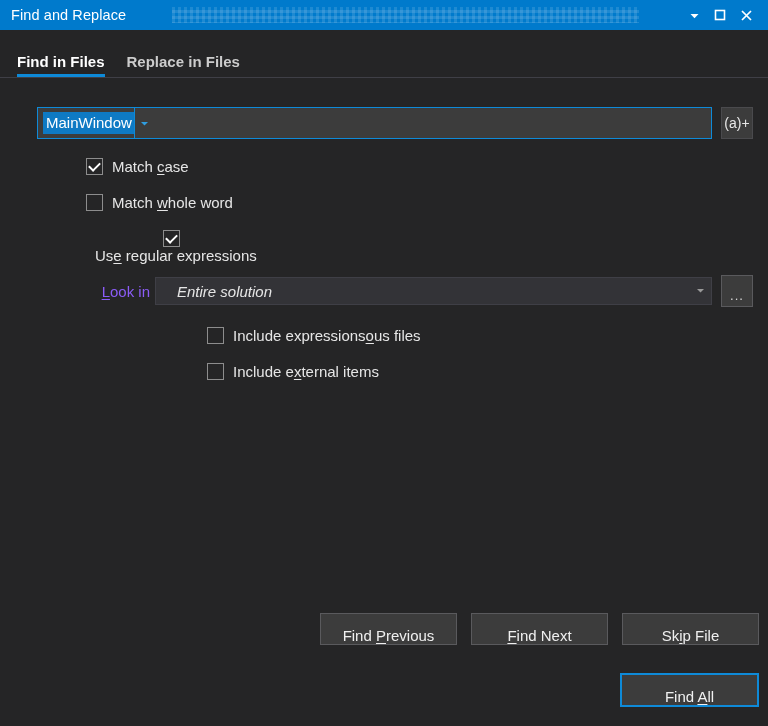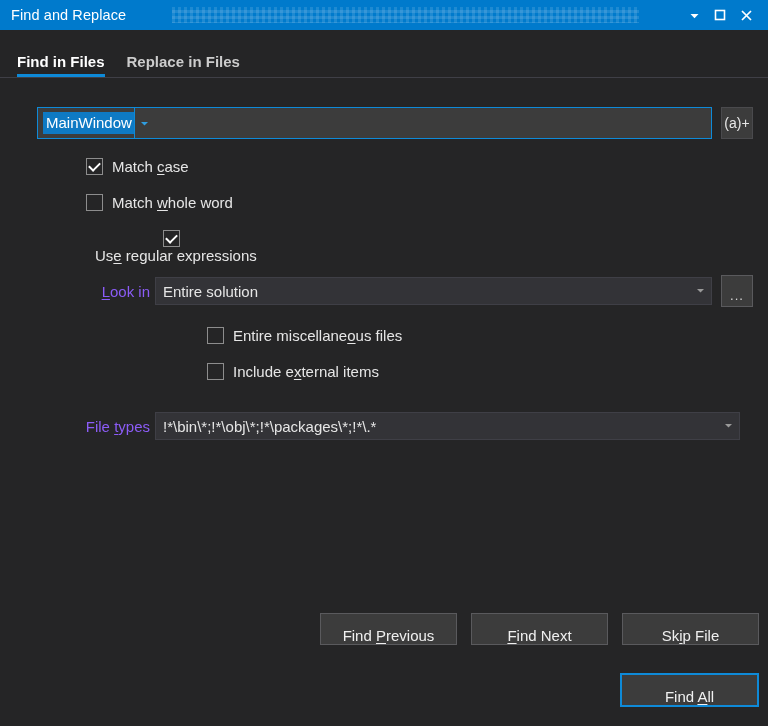--- a/index.html
+++ b/index.html
@@ -229,24 +229,25 @@
     box-sizing: border-box;
     height: 28px;
     display: flex;
     align-items: center;
     position: relative;
     cursor: default;
   }
   .combo .cval {
     font-size: 15px;
     color: #e6e6e6;
-    padding-left: 7px;
+    padding-left: 21px;
     white-space: nowrap;
     overflow: hidden;
     flex: 1 1 auto;
+    font-style: italic;
   }
   .combo .carrow {
     width: 22px;
     flex: none;
     display: flex;
     align-items: center;
     justify-content: center;
   }
   .btn-browse {
     width: 32px;
@@ -365,41 +366,28 @@
                 <path d="M2 4 L5.5 7.6 L9 4 Z" fill="#9a9a9a"></path>
               </svg>
           </span>
         </div>
       </div>
       <div class="btn-browse">...</div>
     </div>
 
     <div class="cb-row" style="left:140px; top:249px;">
       <div class="cbox"></div>
-      <div class="cb-label"><span>Entire miscellane</span><span class="u">o</span><span>us files</span></div>
+      <div class="cb-label"><span>Include expressions</span><span class="u">o</span><span>us files</span></div>
     </div>
 
     <div class="cb-row" style="left:140px; top:285px;">
       <div class="cbox"></div>
       <div class="cb-label"><span>Include e</span><span class="u">x</span><span>ternal items</span></div>
     </div>
 
-    <div class="form-row" style="left:49px; top:334px; right:28px;">
-      <div class="form-label" style="width:81px;"><span>File </span><span class="u">t</span><span>ypes</span></div>
-      <div class="combo" style="flex:1 1 auto; margin-left:5px;">
-        <div class="cval">!*\bin\*;!*\obj\*;!*\packages\*;!*\.*</div>
-        <div class="carrow">
-          <span>
-            <svg width="11" height="11" viewBox="0 0 11 11">
-                <path d="M2 4 L5.5 7.6 L9 4 Z" fill="#9a9a9a"></path>
-              </svg>
-          </span>
-        </div>
-      </div>
-    </div>
 
     <div class="btn" style="left:300px; top:535px; width:137px;">
       <span><span>Find </span><span class="u">P</span><span>revious</span></span>
     </div>
     <div class="btn" style="left:451px; top:535px; width:137px;">
       <span><span></span><span class="u">F</span><span>ind Next</span></span>
     </div>
     <div class="btn" style="left:602px; top:535px; width:137px;">
       <span><span>Sk</span><span class="u">i</span><span>p File</span></span>
     </div>

